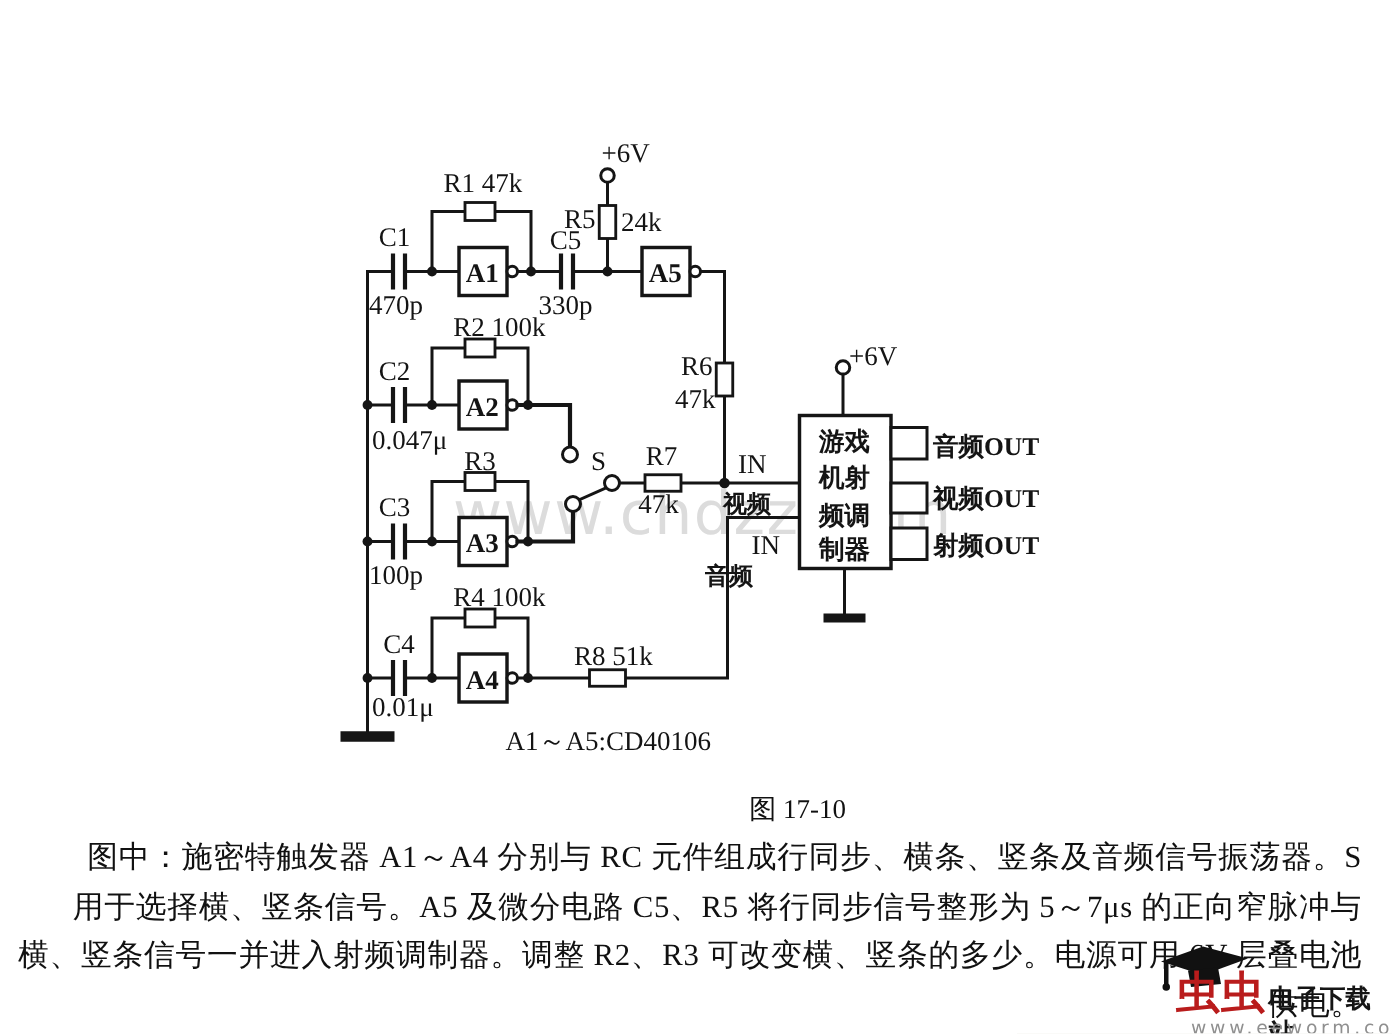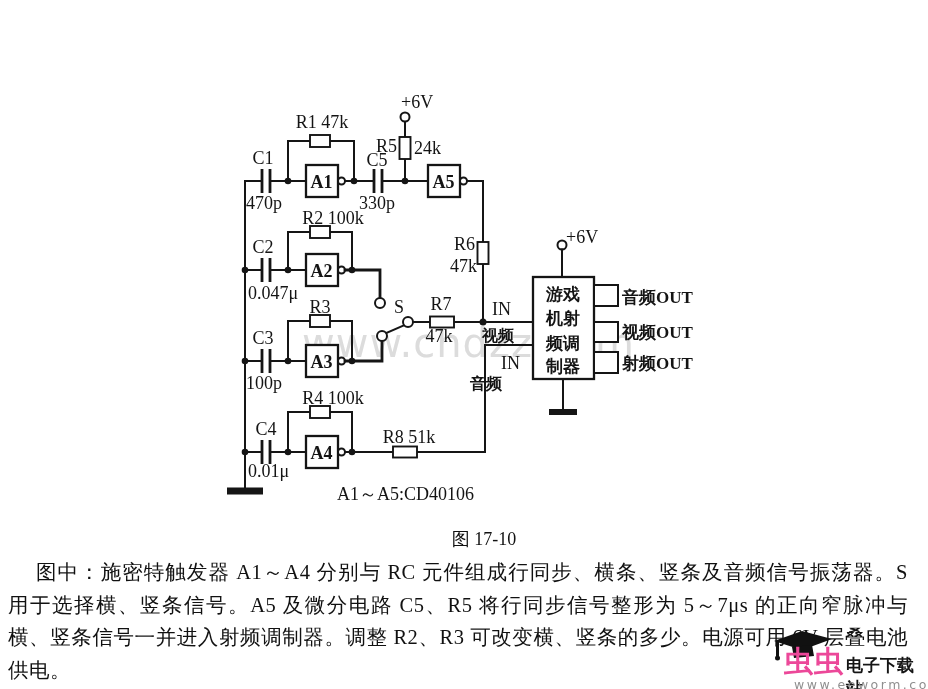--- a/index.html
+++ b/index.html
@@ -6,23 +6,23 @@
   #page{position:relative;width:928px;height:689px;background:#ffffff;overflow:hidden;
         font-family:"Liberation Serif","DejaVu Serif",serif;color:#111;}
   .para{position:absolute;left:8px;width:900px;font-size:20.5px;line-height:33px;
         text-align:justify;text-indent:28px;letter-spacing:0.5px;}
   #intro{top:12px;}
   #descr{top:556px;line-height:32.5px;}
   #caption{position:absolute;left:404px;top:527px;width:160px;text-align:center;font-size:18px;}
   #wm-center{position:absolute;left:302px;top:320px;font-family:"DejaVu Sans","Liberation Sans",sans-serif;
         font-size:40px;color:#dcdcdc;letter-spacing:1px;z-index:0;font-weight:400;}
   #circuit{position:absolute;left:0;top:0;z-index:1;pointer-events:none;}
-  .para,#caption{z-index:2;}
+  .para,#caption{z-index:2;text-align:right;}
   #logo{position:absolute;left:768px;top:628px;width:160px;height:61px;z-index:3;}
-  #logo .bug{position:absolute;left:16px;top:14px;font-size:29px;font-weight:bold;color:#ec4899;
+  #logo .bug{position:absolute;left:16px;top:14px;font-size:29px;font-weight:bold;color:#b91c1c;
         letter-spacing:1px;font-family:"Liberation Serif",serif;}
   #logo .site{position:absolute;left:78px;top:26px;font-size:17px;font-weight:bold;color:#151515;}
   #logo .url{position:absolute;left:26px;top:49px;font-size:12.5px;color:#8f8f8f;letter-spacing:2.5px;
         font-family:"DejaVu Sans","Liberation Sans",sans-serif;}
   #logo svg{position:absolute;left:0;top:0;}
   
   .wire{stroke:#151515;stroke-width:2;fill:none;stroke-linecap:square;}
   .thick{stroke-width:2.8;}
   .plate{stroke:#151515;stroke-width:2.8;fill:none;}
   .res{fill:#fff;stroke:#151515;stroke-width:1.9;}

